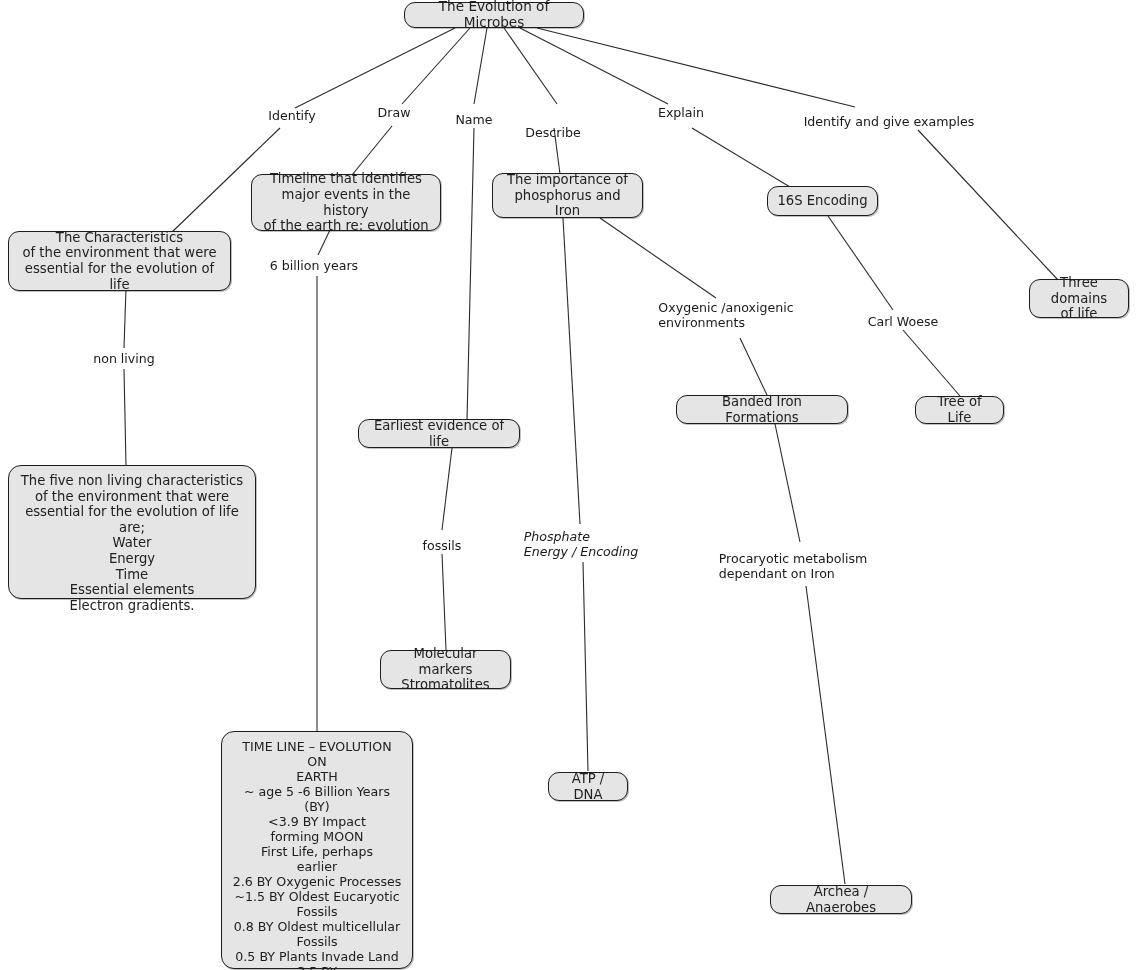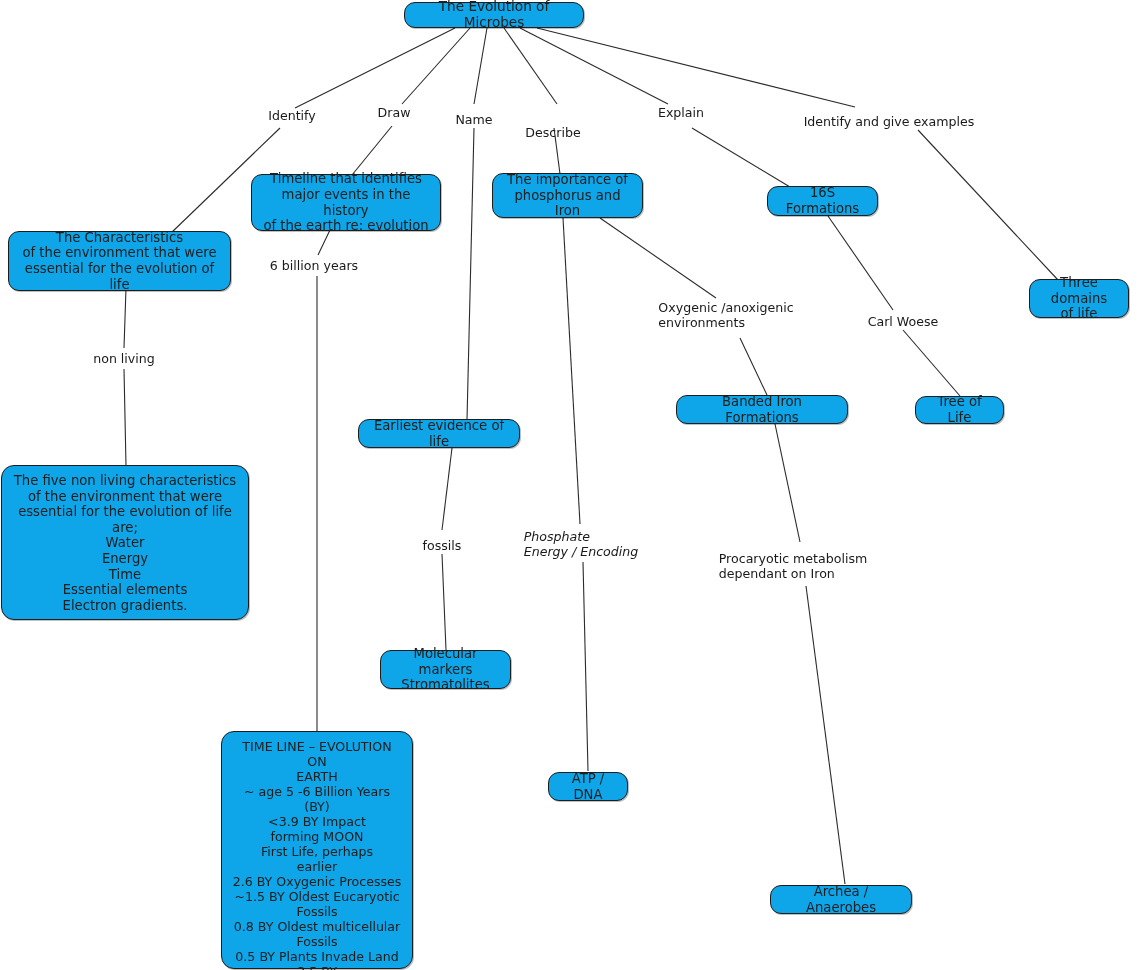--- a/index.html
+++ b/index.html
@@ -23,21 +23,21 @@
     height: 970px;
     pointer-events: none;
   }
   #edges line {
     stroke: #2b2b2b;
     stroke-width: 1.1;
   }
   .node {
     position: absolute;
     box-sizing: border-box;
-    background: #0ea5e9;
+    background: #e5e5e5;
     border: 1.3px solid #1d1d1d;
     border-radius: 11px;
     color: #202020;
     font-size: 13.2px;
     line-height: 15.6px;
     text-align: center;
     display: flex;
     align-items: center;
     justify-content: center;
     padding: 3px 9px;
@@ -116,26 +116,26 @@
 of the environment that were
 essential for the evolution of life</div>
 
   <div class="node" style="left:251px; top:174px; width:190px; height:57px;">Timeline that identifies
 major events in the history
 of the earth re: evolution</div>
 
   <div class="node" style="left:492px; top:173px; width:151px; height:45px;">The importance of
 phosphorus and Iron</div>
 
-  <div class="node" style="left:767px; top:186px; width:111px; height:30px;">16S Formations</div>
+  <div class="node" style="left:767px; top:186px; width:111px; height:30px;">16S Encoding</div>
 
   <div class="node" style="left:1029px; top:279px; width:100px; height:39px;">Three domains
 of life</div>
 
-  <div class="node bigbox" style="left:1px; top:465px; width:248px; height:155px;">The five non living characteristics
+  <div class="node bigbox" style="left:8px; top:465px; width:248px; height:134px;">The five non living characteristics
 of the environment that were
 essential for the evolution of life are;
 Water
 Energy
 Time
 Essential elements
 Electron gradients.</div>
 
   <div class="node" style="left:358px; top:419px; width:162px; height:29px;">Earliest evidence of life</div>
 

